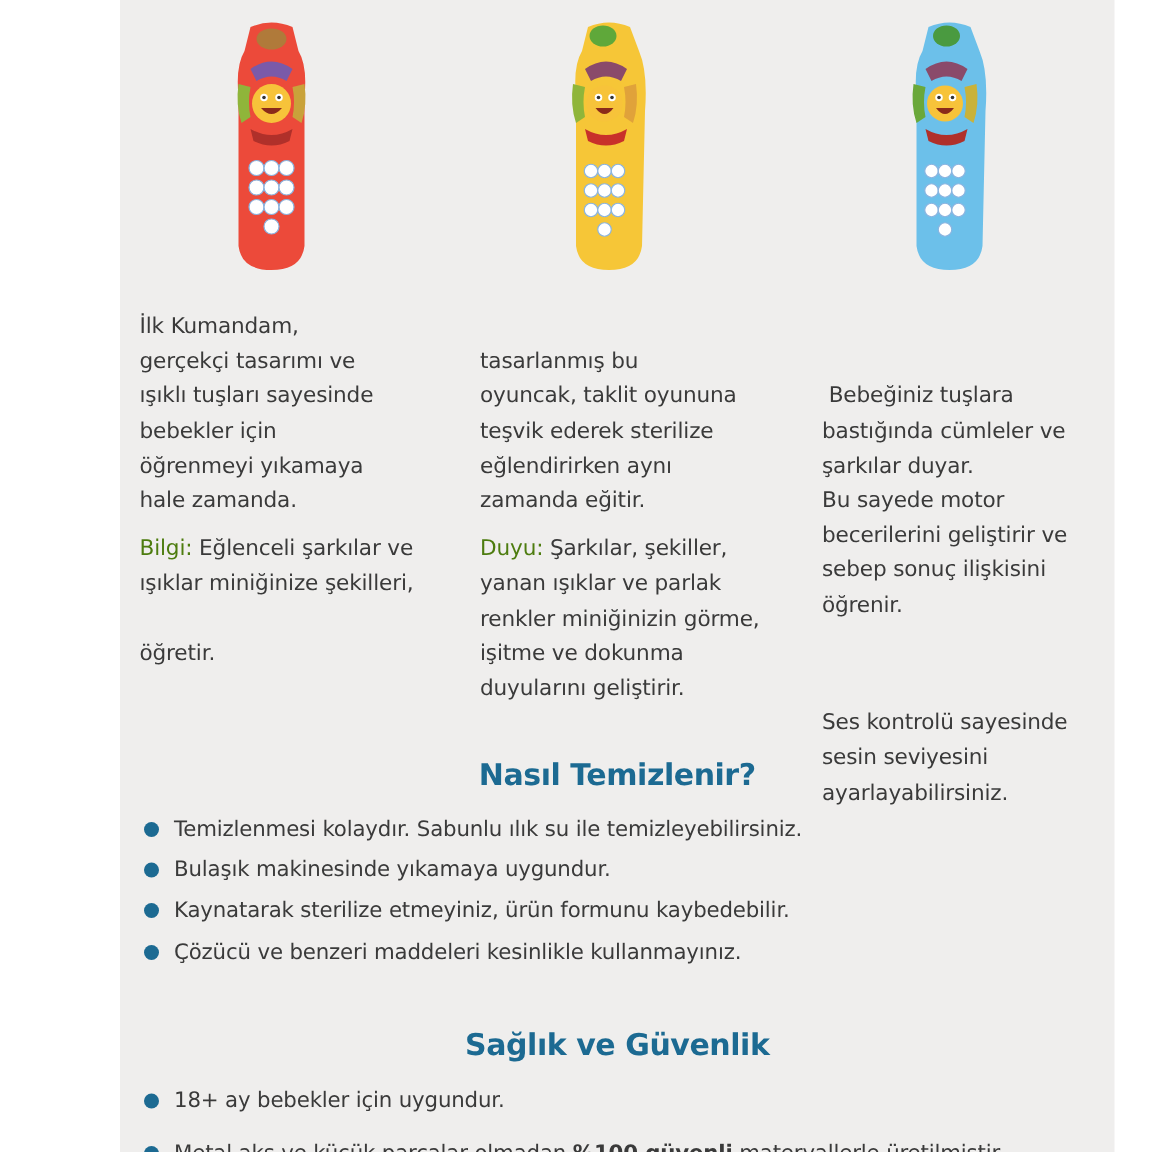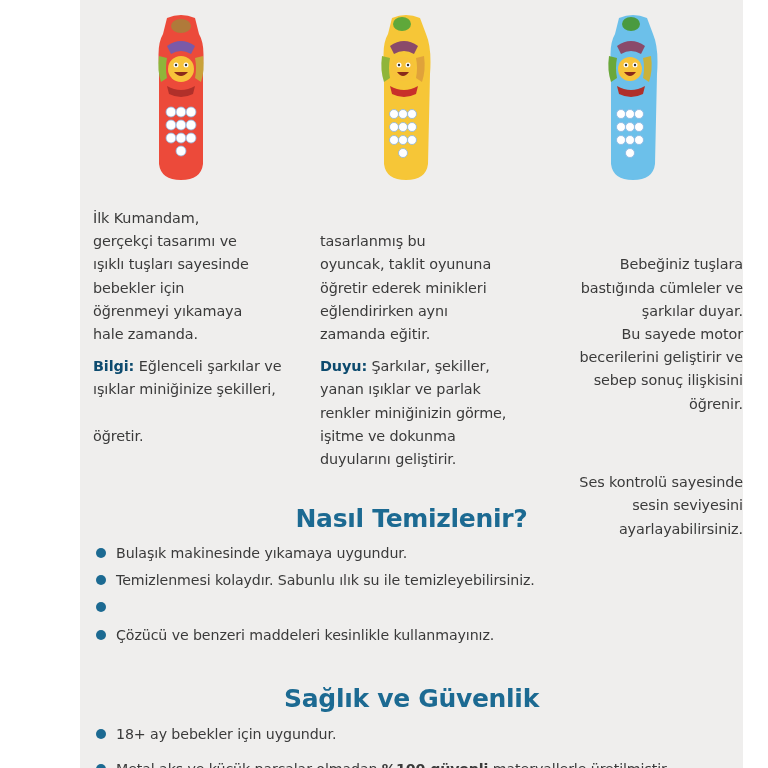--- a/index.html
+++ b/index.html
@@ -21,24 +21,24 @@
     .remote {
       position: absolute; width: 56px; height: 168px;
     }
     .remote svg { display: block; }
     .col {
       position: absolute; top: 207px;
       font-size: 14.4px; line-height: 23.2px; letter-spacing: -0.1px;
       color: #3a3a3a;
     }
     .col p { margin: 0 0 9px 0; }
-    .col .label { color: #0c4a6e; font-weight: bold; }
+    .col .label { color: #4d7c0f; font-weight: normal; }
     .section-title {
       position: absolute; left: 0; width: 663px; text-align: center;
-      font-size: 25px; font-weight: bold; color: #1c6a92; letter-spacing: -0.3px;
+      font-size: 20px; font-weight: bold; color: #1c6a92; letter-spacing: -0.3px;
     }
     .bullets {
       position: absolute; left: 16px; margin: 0; padding: 0; list-style: none;
       font-size: 14.2px; color: #3a3a3a; letter-spacing: -0.1px;
     }
     .bullets li { display: flex; align-items: center; height: 27.3px; }
     .dot {
       width: 10px; height: 10px; border-radius: 50%; background: #1c6a92;
       margin-right: 10px; flex-shrink: 0;
     }
@@ -151,50 +151,51 @@
       <br>
       <span>öğretir.</span>
     </p>
   </div>
 
   <div class="col" style="left:240px; width:220px;">
     <p>
       <br>
       <span>tasarlanmış bu</span><br>
       <span>oyuncak, taklit oyununa</span><br>
-      <span>öğretir ederek minikleri</span><br>
+      <span>teşvik ederek sterilize</span><br>
       <span>eğlendirirken aynı</span><br>
       <span>zamanda eğitir.</span>
     </p>
     <p>
       <span class="label">Duyu:</span><span> Şarkılar, şekiller,</span><br>
       <span>yanan ışıklar ve parlak</span><br>
       <span>renkler miniğinizin görme,</span><br>
       <span>işitme ve dokunma</span><br>
       <span>duyularını geliştirir.</span>
     </p>
   </div>
 
-  <div class="col" style="left:468px; width:195px; white-space:pre;text-align:right;">
+  <div class="col" style="left:468px; width:195px; white-space:pre;">
     <p><span> Bebeğiniz tuşlara</span><br><span>bastığında cümleler ve</span><br><span>şarkılar duyar.</span><br><span>Bu sayede motor</span><br><span>becerilerini geliştirir ve</span><br><span>sebep sonuç ilişkisini</span><br><span>öğrenir.</span></p>
     <p><span>Ses kontrolü sayesinde</span><br><span>sesin seviyesini</span><br><span>ayarlayabilirsiniz.</span></p>
   </div>
 
   <div class="section-title" style="top:504px;">Nasıl Temizlenir?</div>
   <ul class="bullets" style="top:539px;">
     <li>
         <span class="dot"></span>
+        <span>Temizlenmesi kolaydır. Sabunlu ılık su ile temizleyebilirsiniz.</span>
+      </li>
+    <li>
+        <span class="dot"></span>
         <span>Bulaşık makinesinde yıkamaya uygundur.</span>
       </li>
     <li>
         <span class="dot"></span>
-        <span>Temizlenmesi kolaydır. Sabunlu ılık su ile temizleyebilirsiniz.</span>
-      </li>
-    <li>
-        <span class="dot"></span>
+        <span>Kaynatarak sterilize etmeyiniz, ürün formunu kaybedebilir.</span>
       </li>
     <li>
         <span class="dot"></span>
         <span>Çözücü ve benzeri maddeleri kesinlikle kullanmayınız.</span>
       </li>
   </ul>
 
   <div class="section-title" style="top:684px;">Sağlık ve Güvenlik</div>
   <ul class="bullets" style="top:720px;">
     <li>

